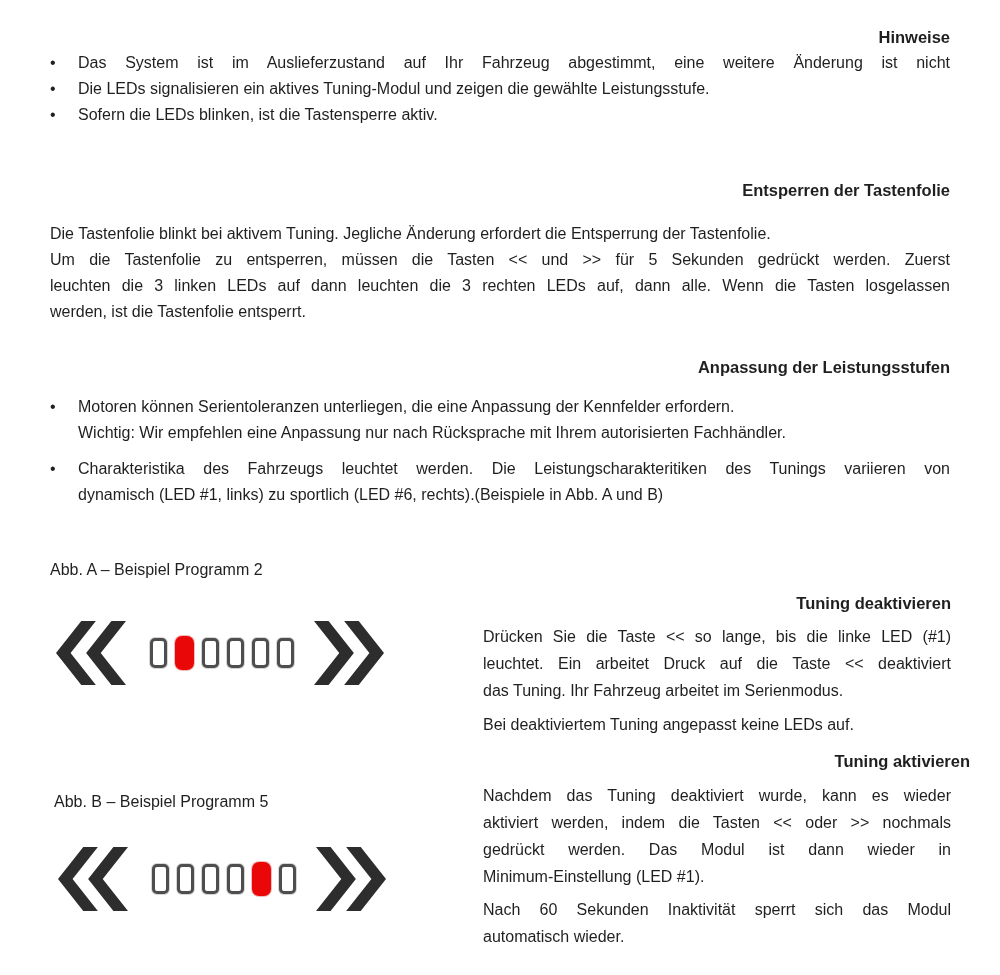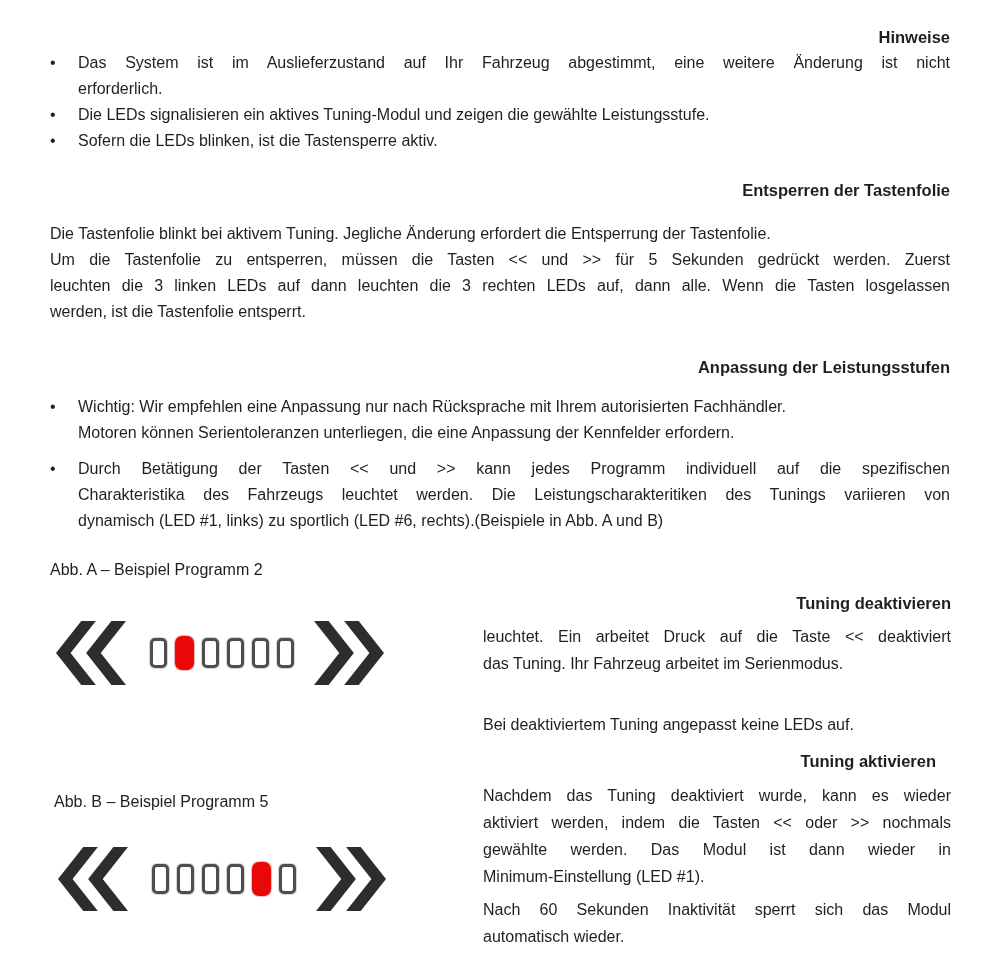--- a/index.html
+++ b/index.html
@@ -35,21 +35,20 @@
 </head>
 <body>
 
 <div class="abs hd" style="left:50px;top:24px;width:900px">Hinweise</div>
 
 <div class="abs blk" style="left:50px;top:50px;width:900px">
   <div class="bullet-item">
     <span class="bullet">•</span>
     <div class="btext">
         <div class="line stretch"><span>Das System ist im Auslieferzustand auf Ihr Fahrzeug abgestimmt, eine weitere Änderung ist nicht</span></div>
-        <div class="line"><span>erforderlich.</span></div>
       </div>
   </div>
   <div class="bullet-item">
     <span class="bullet">•</span>
     <div class="btext">
         <div class="line"><span>Die LEDs signalisieren ein aktives Tuning-Modul und zeigen die gewählte Leistungsstufe.</span></div>
       </div>
   </div>
   <div class="bullet-item">
     <span class="bullet">•</span>
@@ -67,28 +66,27 @@
     <div class="line stretch"><span>leuchten die 3 linken LEDs auf dann leuchten die 3 rechten LEDs auf, dann alle. Wenn die Tasten losgelassen</span></div>
     <div class="line"><span>werden, ist die Tastenfolie entsperrt.</span></div>
   </div>
 
 <div class="abs hd" style="left:50px;top:354px;width:900px">Anpassung der Leistungsstufen</div>
 
 <div class="abs blk spaced" style="left:50px;top:394px;width:900px">
   <div class="bullet-item">
     <span class="bullet">•</span>
     <div class="btext">
+        <div class="line"><span>Motoren können Serientoleranzen unterliegen, die eine Anpassung der Kennfelder erfordern.</span></div>
         <div class="line"><span class="b">Wichtig:</span><span> Wir empfehlen eine Anpassung nur nach Rücksprache mit Ihrem autorisierten Fachhändler.</span></div>
-        <div class="line"><span>Motoren können Serientoleranzen unterliegen, die eine Anpassung der Kennfelder erfordern.</span></div>
       </div>
   </div>
   <div class="bullet-item">
     <span class="bullet">•</span>
     <div class="btext">
-        <div class="line stretch"><span>Durch Betätigung der </span><span class="b">Tasten &lt;&lt; und &gt;&gt;</span><span> kann jedes Programm individuell auf die spezifischen</span></div>
         <div class="line stretch"><span>Charakteristika des Fahrzeugs leuchtet werden. Die Leistungscharakteritiken des Tunings variieren von</span></div>
         <div class="line"><span>dynamisch (LED #1, links) zu sportlich (LED #6, rechts).(Beispiele in Abb. A und B)</span></div>
       </div>
   </div>
 </div>
 
 <div class="abs blk" style="left:50px;top:557px;width:420px">Abb. A – Beispiel Programm 2</div>
 
 <div class="abs figure" style="left:56px;top:620px;">
   <svg class="chev" width="70" height="66" viewBox="0 0 72 66">
@@ -126,33 +124,34 @@
     </div>
   <svg class="chev" width="70" height="66" viewBox="0 0 72 66">
     <polygon points="15,0 41,33 15,66 0,66 26,33 0,0" fill="#2d2d2d"></polygon>
     <polygon points="46,0 72,33 46,66 31,66 57,33 31,0" fill="#2d2d2d"></polygon>
   </svg>
 </div>
 
 <div class="abs hd" style="left:483px;top:590px;width:468px">Tuning deaktivieren</div>
 
 <div class="abs rblk" style="left:483px;top:623px;width:468px">
+    <div class="line stretch"><span>Drücken Sie die </span><span class="b">Taste &lt;&lt;</span><span> so lange, bis die linke LED (#1)</span></div>
     <div class="line stretch"><span>leuchtet. Ein arbeitet Druck auf die </span><span class="b">Taste &lt;&lt;</span><span> deaktiviert</span></div>
     <div class="line"><span>das Tuning. Ihr Fahrzeug arbeitet im Serienmodus.</span></div>
   </div>
 
 <div class="abs rblk" style="left:483px;top:711px;width:468px">
     <div class="line"><span>Bei deaktiviertem Tuning angepasst keine LEDs auf.</span></div>
   </div>
 
-<div class="abs hd" style="left:468px;top:748px;width:468px">Tuning aktivieren</div>
+<div class="abs hd" style="left:502px;top:748px;width:468px">Tuning aktivieren</div>
 
 <div class="abs rblk" style="left:483px;top:782px;width:468px">
     <div class="line stretch"><span>Nachdem das Tuning deaktiviert wurde, kann es wieder</span></div>
     <div class="line stretch"><span>aktiviert werden, indem die </span><span class="b">Tasten &lt;&lt; oder &gt;&gt;</span><span> nochmals</span></div>
-    <div class="line stretch"><span>gewählte werden. Das Modul ist dann wieder in</span></div>
+    <div class="line stretch"><span>gedrückt werden. Das Modul ist dann wieder in</span></div>
     <div class="line"><span>Minimum-Einstellung (LED #1).</span></div>
   </div>
 
 <div class="abs rblk" style="left:483px;top:896px;width:468px">
     <div class="line stretch"><span>Nach 60 Sekunden Inaktivität sperrt sich das Modul</span></div>
     <div class="line"><span>automatisch wieder.</span></div>
   </div>
 
 </body></html>

